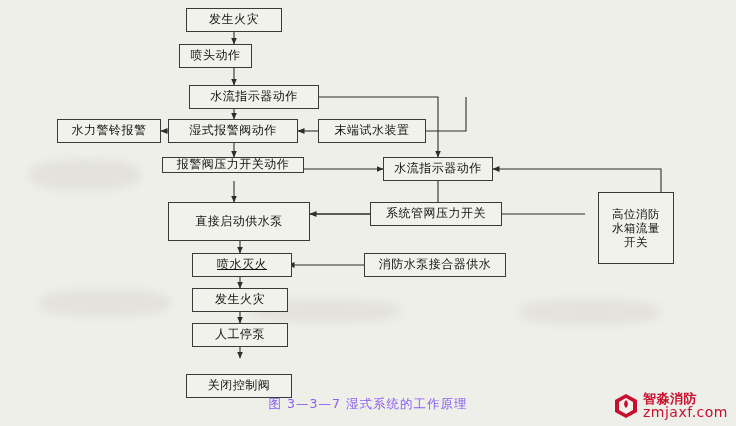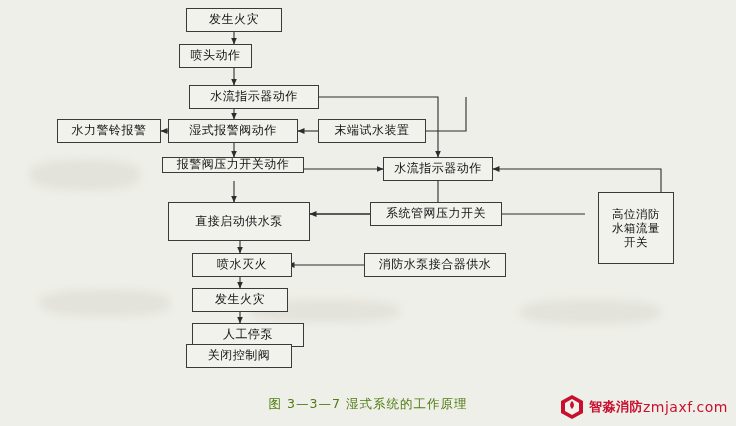--- a/index.html
+++ b/index.html
@@ -39,21 +39,21 @@
     line-height: 1.22;
     font-size: 11.5px;
   }
   .caption {
     position: absolute;
     left: 0;
     right: 0;
     top: 396px;
     text-align: center;
     font-size: 12.5px;
-    color: #4d7c0f;
+    color: #8b5cf6;
     letter-spacing: 1px;
   }
   svg.lines {
     position: absolute;
     left: 0; top: 0;
     width: 736px;
     height: 426px;
     pointer-events: none;
   }
   .watermark {
@@ -64,21 +64,21 @@
     align-items: center;
     gap: 4px;
   }
   .wm-logo {
     width: 26px;
     height: 26px;
     position: relative;
   }
   .wm-text {
     display: flex;
-    flex-direction: row;
+    flex-direction: column;
     line-height: 1.05;
   }
   .wm-main {
     font-size: 13px;
     font-weight: bold;
     color: #c8102e;
     letter-spacing: 0.5px;
   }
   .wm-sub {
     font-size: 14px;
@@ -148,25 +148,25 @@
   <div class="node" style="left:168px; top:119px; width:130px; height:24px;">湿式报警阀动作</div>
   <div class="node" style="left:318px; top:119px; width:108px; height:24px;">末端试水装置</div>
   <div class="node" style="left:57px; top:119px; width:104px; height:24px;">水力警铃报警</div>
   <div class="node" style="left:162px; top:157px; width:142px; height:16px;text-align:right;">报警阀压力开关动作</div>
   <div class="node" style="left:383px; top:157px; width:110px; height:24px;">水流指示器动作</div>
   <div class="node" style="left:168px; top:202px; width:142px; height:39px;">直接启动供水泵</div>
   <div class="node" style="left:370px; top:202px; width:132px; height:24px;">系统管网压力开关</div>
   <div class="node multiline" style="left:585px; top:192px; width:76px; height:72px; white-space:pre-line;margin-left:13px;">高位消防
 水箱流量
 开关</div>
-  <div class="node" style="left:192px; top:253px; width:100px; height:24px;">喷水灭火</div>
+  <div class="node" style="left:192px; top:253px; width:100px; height:24px;text-decoration:underline;">喷水灭火</div>
   <div class="node" style="left:364px; top:253px; width:142px; height:24px;font-family:Liberation Serif, serif;">消防水泵接合器供水</div>
   <div class="node" style="left:192px; top:288px; width:96px; height:24px;">发生火灾</div>
-  <div class="node" style="left:192px; top:323px; width:112px; height:24px;">人工停泵</div>
-  <div class="node" style="left:186px; top:344px; width:106px; height:24px;">关闭控制阀</div>
+  <div class="node" style="left:192px; top:323px; width:96px; height:24px;">人工停泵</div>
+  <div class="node" style="left:186px; top:374px; width:106px; height:24px;">关闭控制阀</div>
 
   <div class="caption">图 3—3—7    湿式系统的工作原理</div>
 
   <div class="watermark">
     <div class="wm-logo">
       <svg viewBox="0 0 26 26" width="26" height="26">
         <path d="M13 1 L24 7 L24 19 L13 25 L2 19 L2 7 Z" fill="#c8102e"></path>
         <path d="M13 5 L20 9 L20 17 L13 21 L6 17 L6 9 Z" fill="#f2f2ec"></path>
         <path d="M13 7 C16 10 15 13 13 15 C11 13 10 10 13 7 Z" fill="#c8102e"></path>
       </svg>

